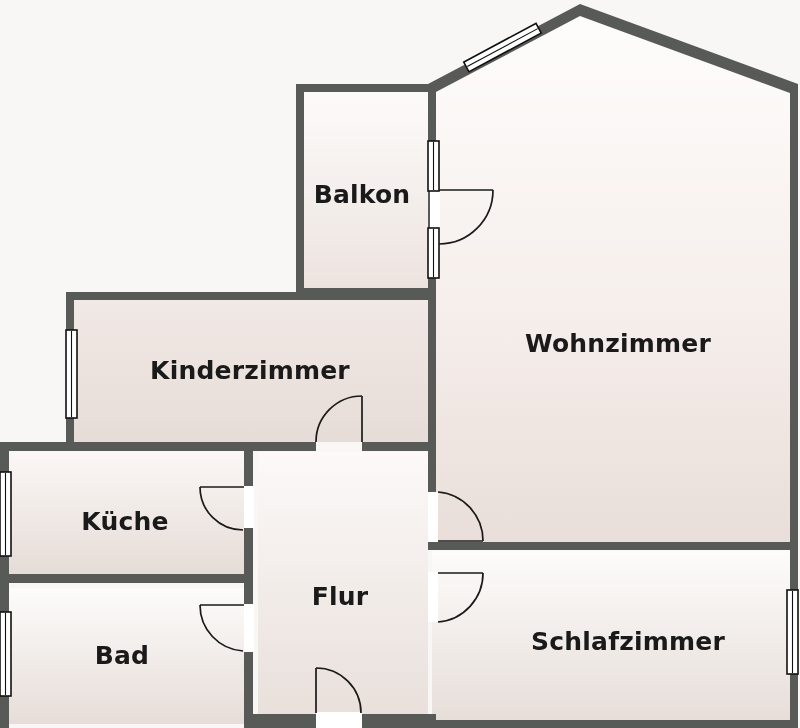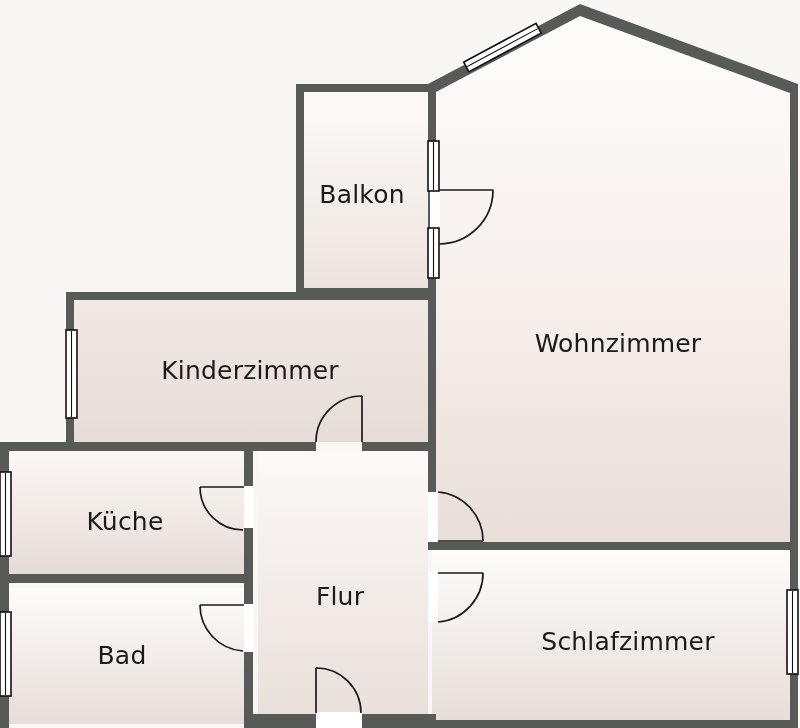--- a/index.html
+++ b/index.html
@@ -11,20 +11,21 @@
     width: 800px;
     height: 728px;
     overflow: hidden;
     font-family: "DejaVu Sans", sans-serif;
   }
   #floorplan-root {
     position: relative;
     width: 800px;
     height: 728px;
     background: #f8f7f5;
+    font-weight: bold;
   }
   svg#plan {
     display: block;
     width: 800px;
     height: 728px;
   }
   .room-label {
     font-family: "DejaVu Sans", sans-serif;
     font-size: 25px;
     fill: #1a1a1a;

